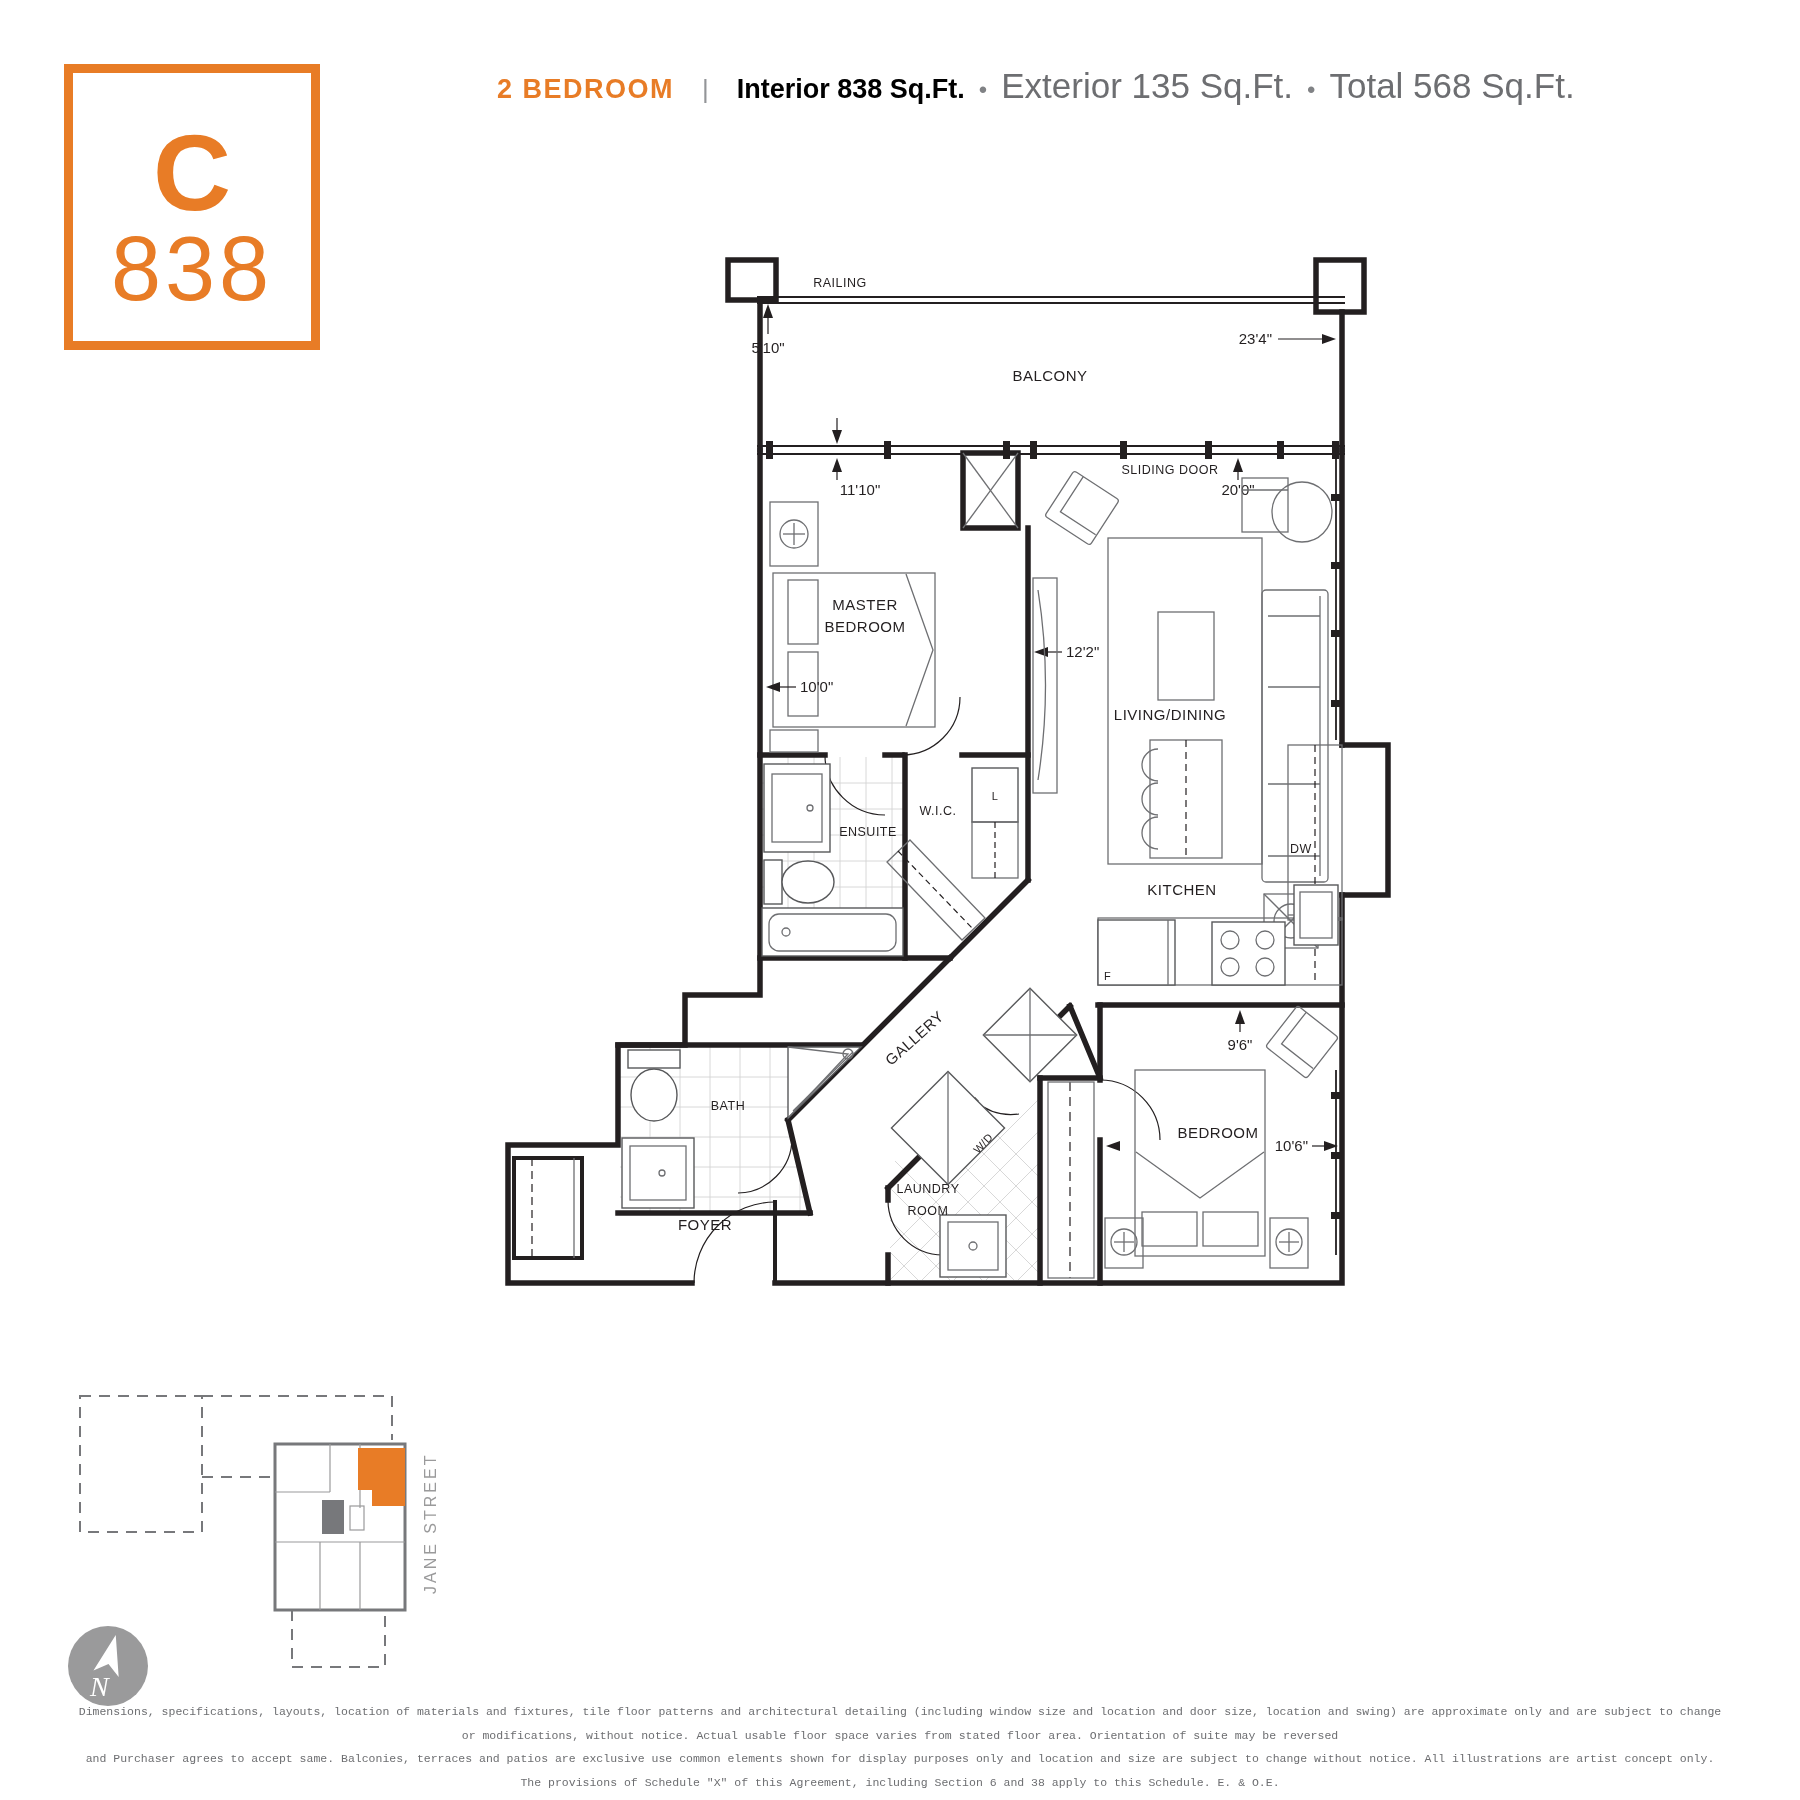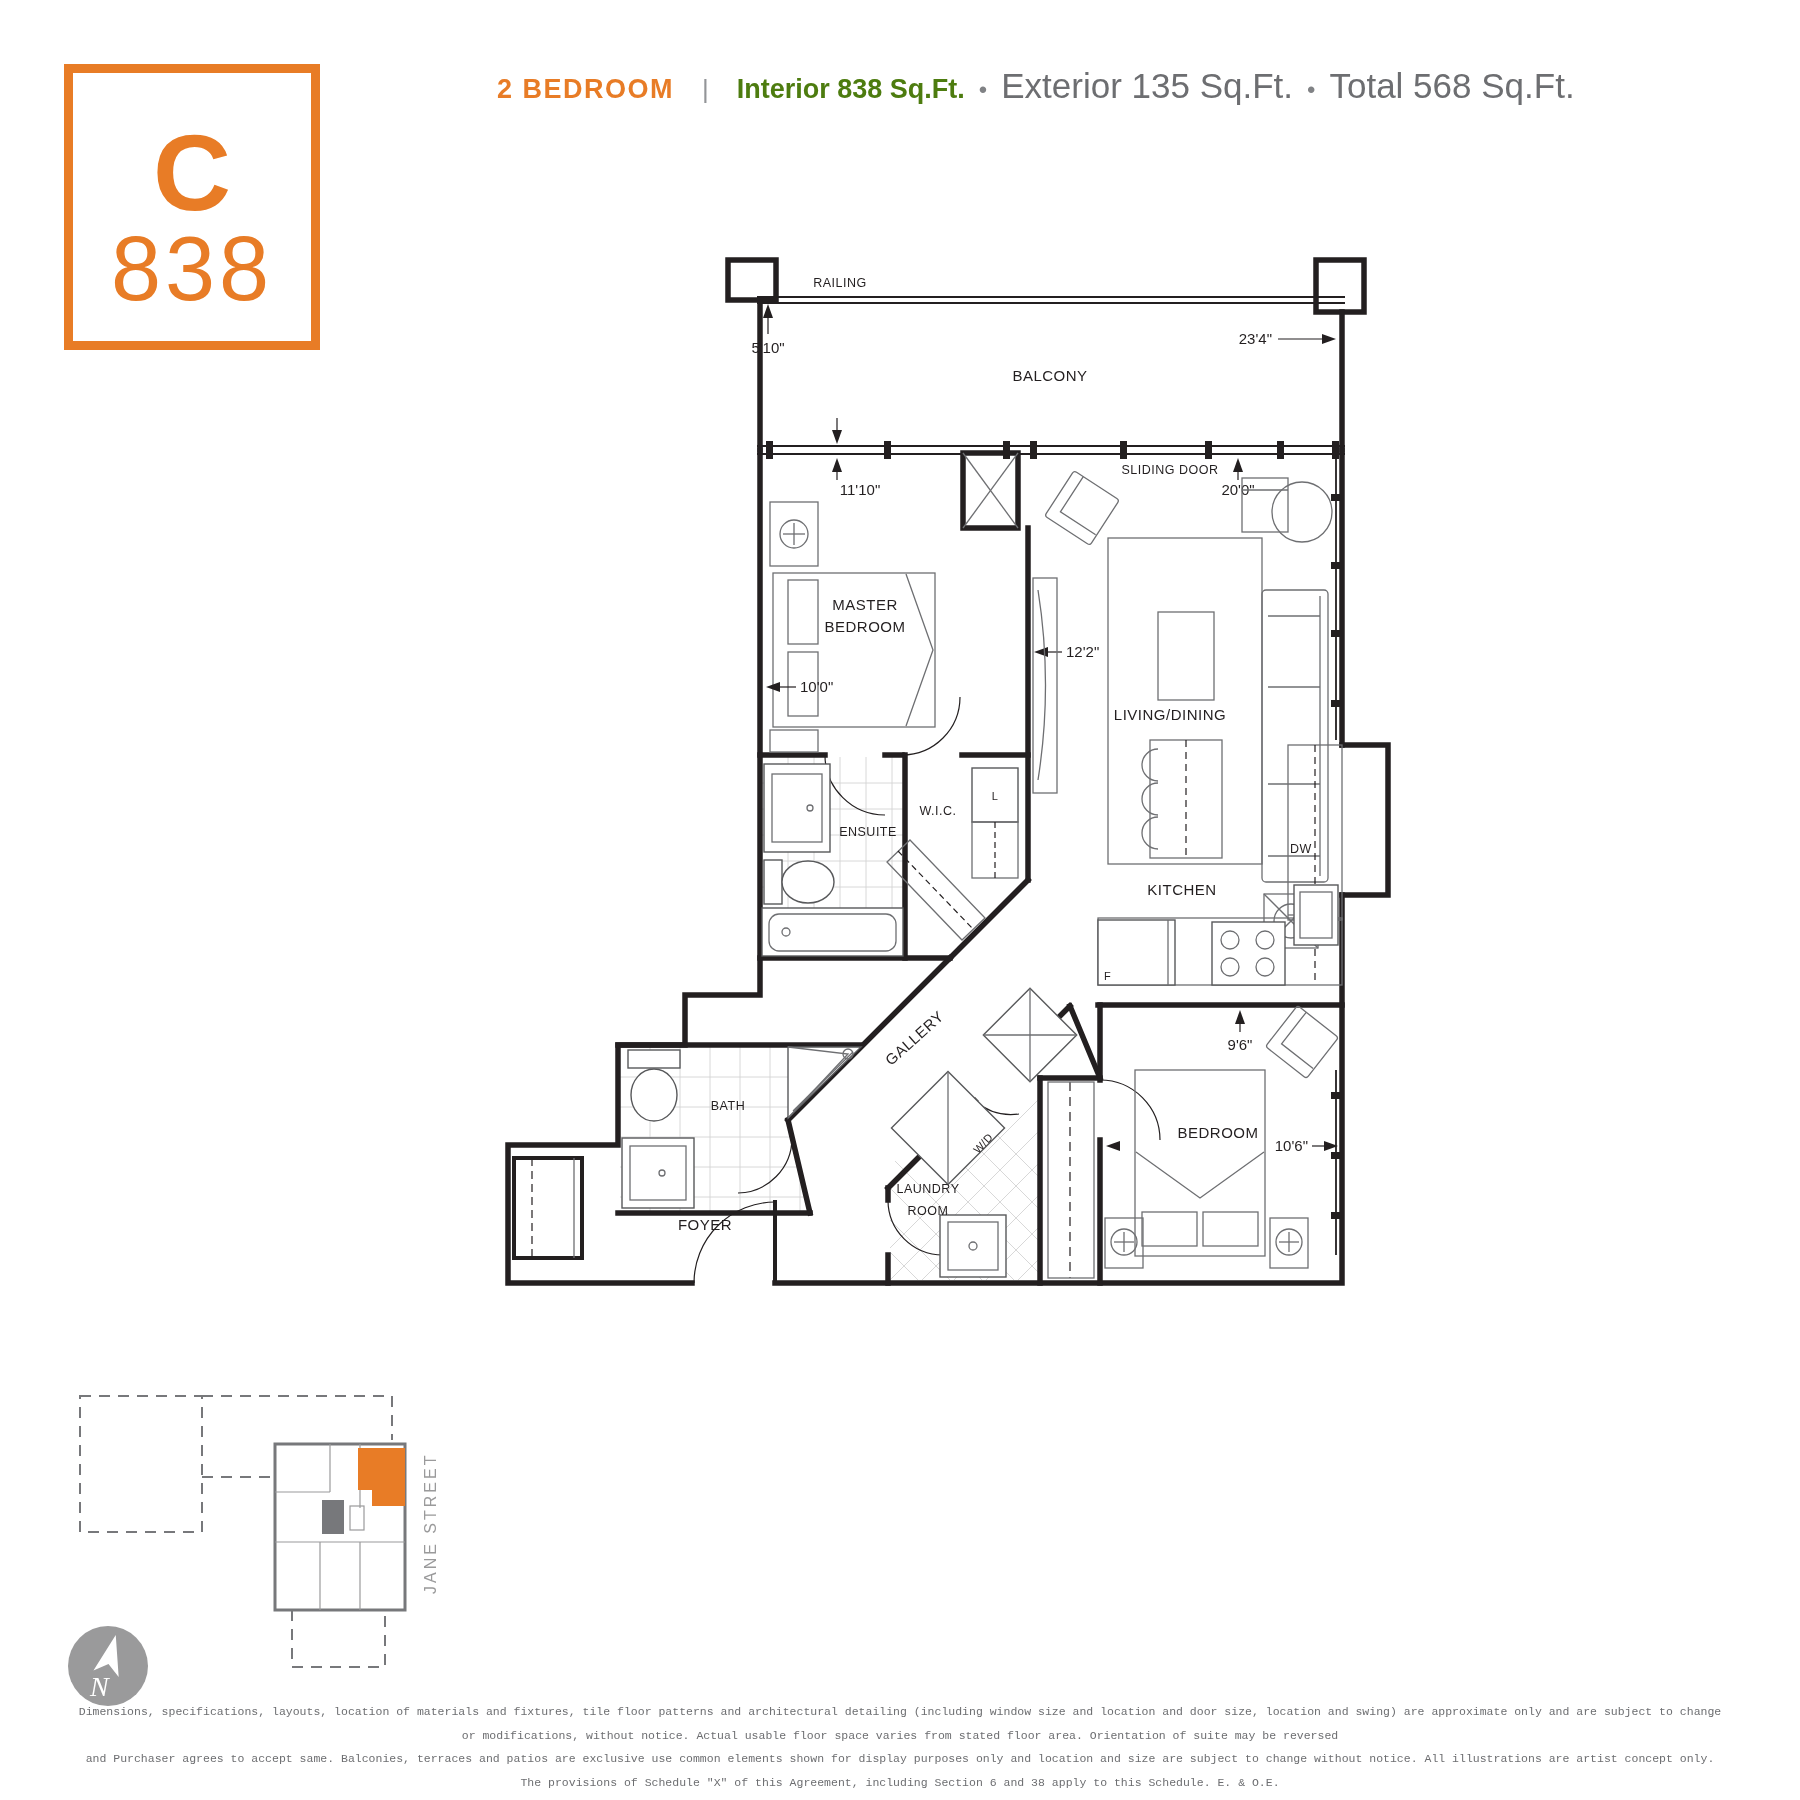--- a/index.html
+++ b/index.html
@@ -10,21 +10,21 @@
   #badge{position:absolute;left:64px;top:64px;width:238px;height:238px;
          border:9px solid #E87C26;display:flex;flex-direction:column;
          align-items:center;justify-content:center;padding-top:30px;box-sizing:content-box;}
   #badge .letter{color:#E87C26;font-size:108px;font-weight:700;line-height:.8;}
   #badge .number{color:#E87C26;font-size:90px;font-weight:300;letter-spacing:4px;line-height:1;margin-top:8px;}
 
   
   #hdr{position:absolute;left:497px;top:66px;display:flex;align-items:baseline;gap:14px;white-space:nowrap;}
   #hdr .type{color:#E87C26;font-size:27px;font-weight:700;letter-spacing:1.5px;}
   #hdr .sep{color:#939598;font-size:26px;font-weight:300;padding:0 14px;}
-  #hdr .interior{color:#4d7c0f;font-size:27px;font-weight:700;}
+  #hdr .interior{color:#000000;font-size:27px;font-weight:700;}
   #hdr .bullet{color:#808285;font-size:24px;}
   #hdr .plain{color:#6d6e71;font-size:35px;font-weight:400;}
 
   
   #series{position:absolute;left:64px;top:1232px;}
   #series .stitle{color:#E87C26;font-size:25px;font-weight:700;letter-spacing:1.5px;margin-bottom:8px;}
   #series .sinfo{color:#77787b;font-size:24px;font-weight:400;letter-spacing:1px;margin-bottom:20px;}
 
   
   #plan{position:absolute;left:470px;top:240px;}

